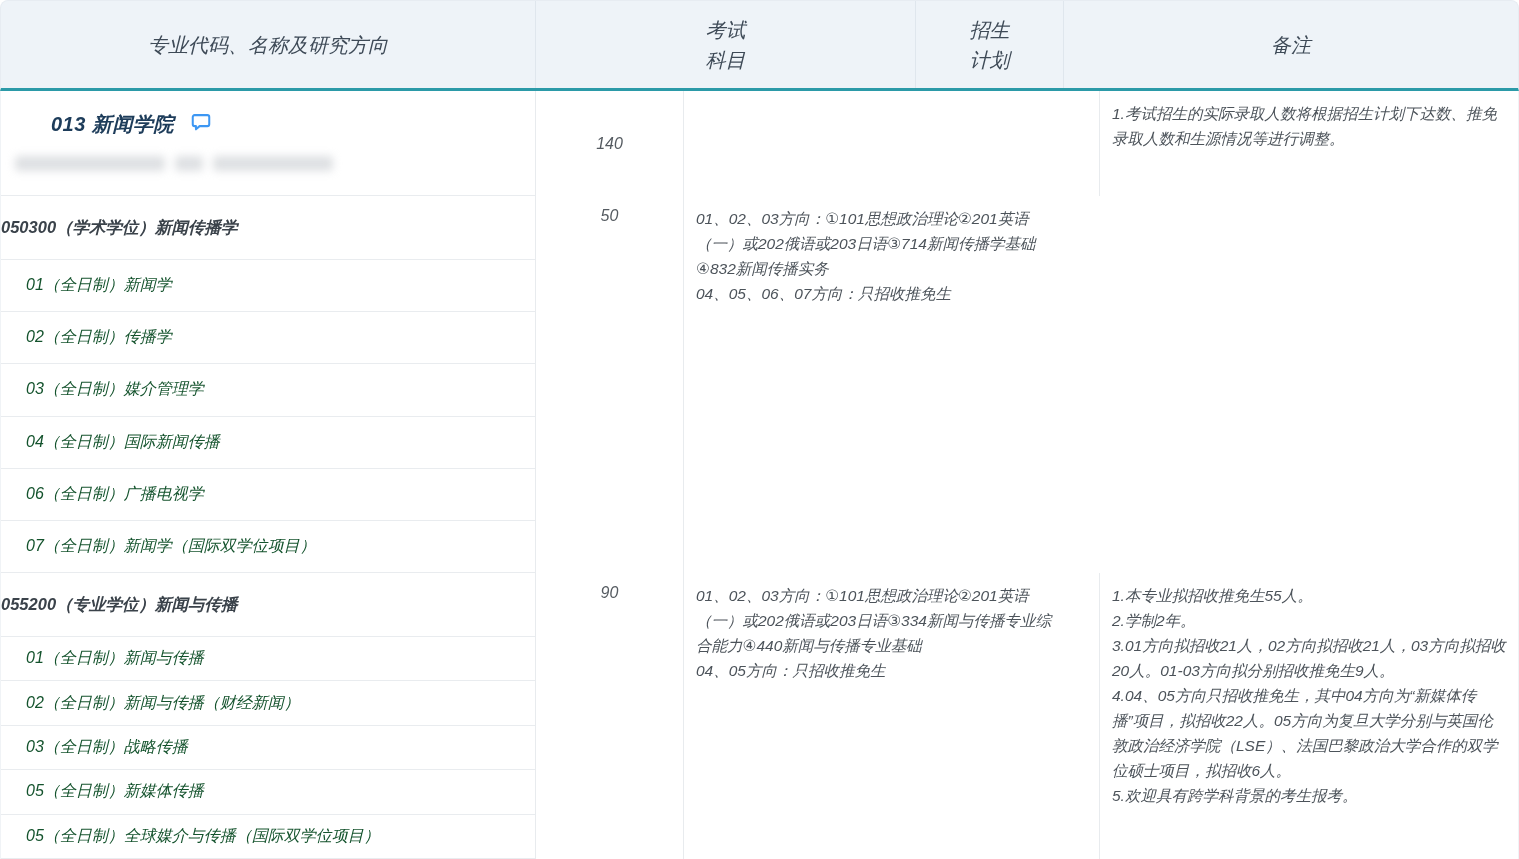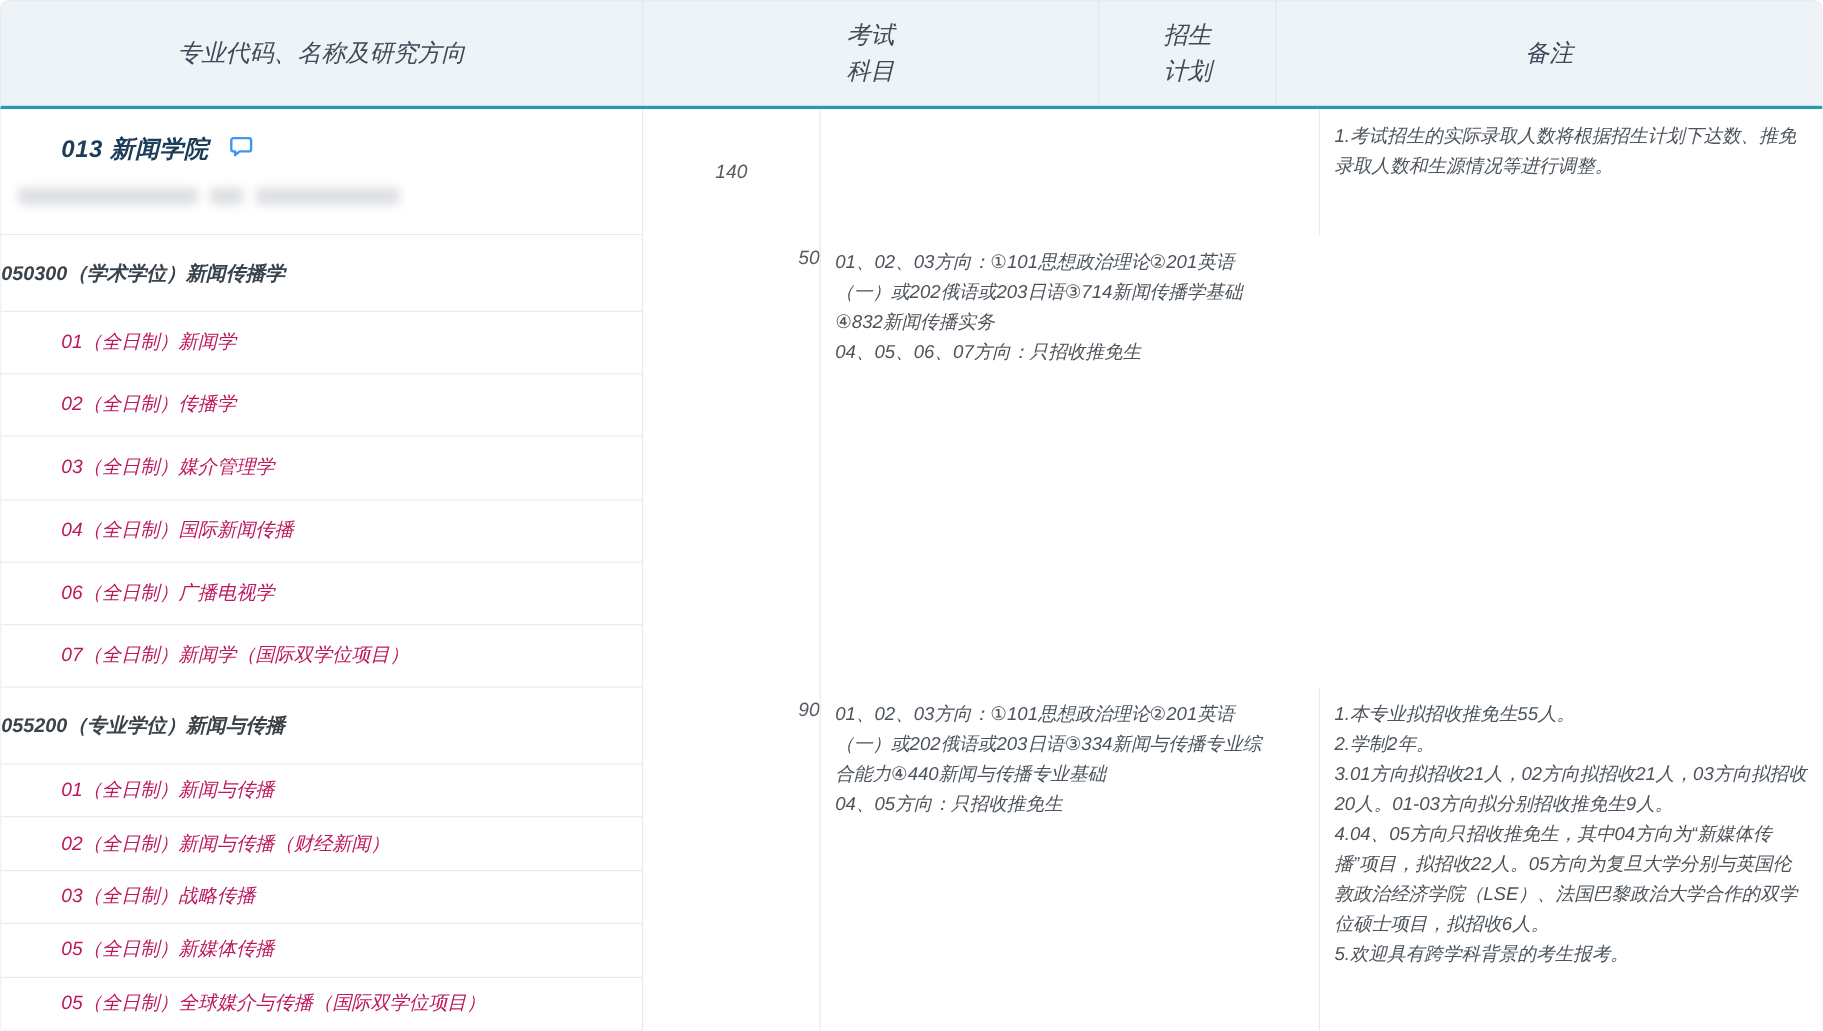--- a/index.html
+++ b/index.html
@@ -44,21 +44,21 @@
   .tbody {
     border-left: 1px solid #f0f3f6;
     border-right: 1px solid #f0f3f6;
   }
   .trow { display: flex; }
   .row-college  { height: 105px; }
   .row-section-a { height: 377px; }
   .row-section-b { height: 286px; }
 
   .c1 { width: 534px; display: flex; flex-direction: column; }
-  .c2 { width: 148px; border-left: 1px solid #e8ebee; text-align: right;
+  .c2 { width: 148px; border-left: 1px solid #e8ebee; text-align: center;
         font-size: 16px; color: #555b61; }
   .c3 { width: 380px; border-left: 1px solid #e8ebee; }
   .c4 { flex: 1;      border-left: 1px solid #e8ebee; margin-left: 36px; }
 
   .cell-text {
     padding: 10px 12px 8px 12px;
     font-size: 15.5px;
     line-height: 25px;
     color: #4c535a;
     white-space: pre-line;
@@ -93,24 +93,24 @@
     align-items: center;
     border-bottom: 1px solid #e9ecef;
     font-size: 16.5px;
     font-weight: bold;
     color: #3a424a;
   }
   .dir-row {
     flex: 1 1 0;
     display: flex;
     align-items: center;
-    padding-left: 50px;
+    padding-left: 25px;
     border-bottom: 1px solid #e9ecef;
     font-size: 16px;
-    color: #be185d;
+    color: #14532d;
   }
 </style>
 </head>
 <body>
 
 <div class="page">
 
   <div class="thead">
     <div class="hcell hc1">专业代码、名称及研究方向</div>
     <div class="hcell hc3">考试

